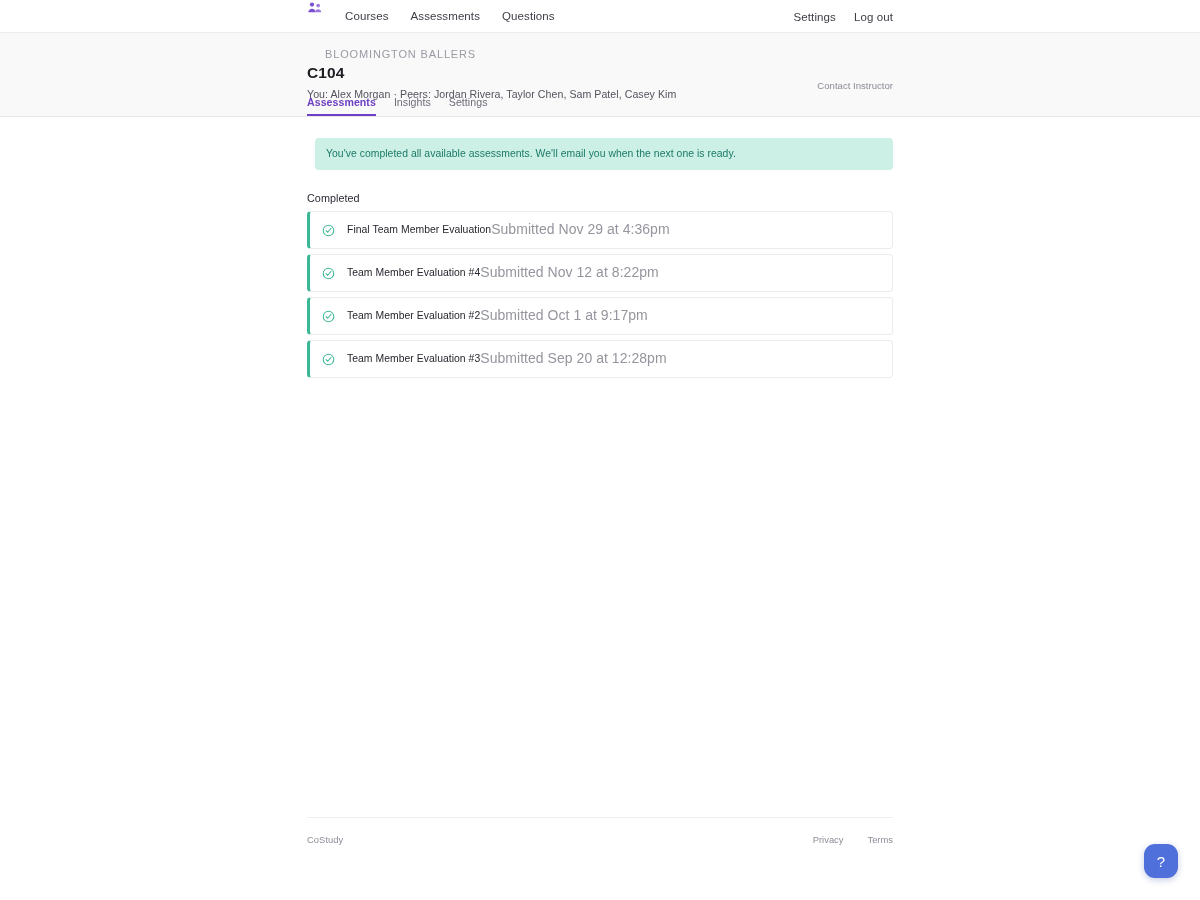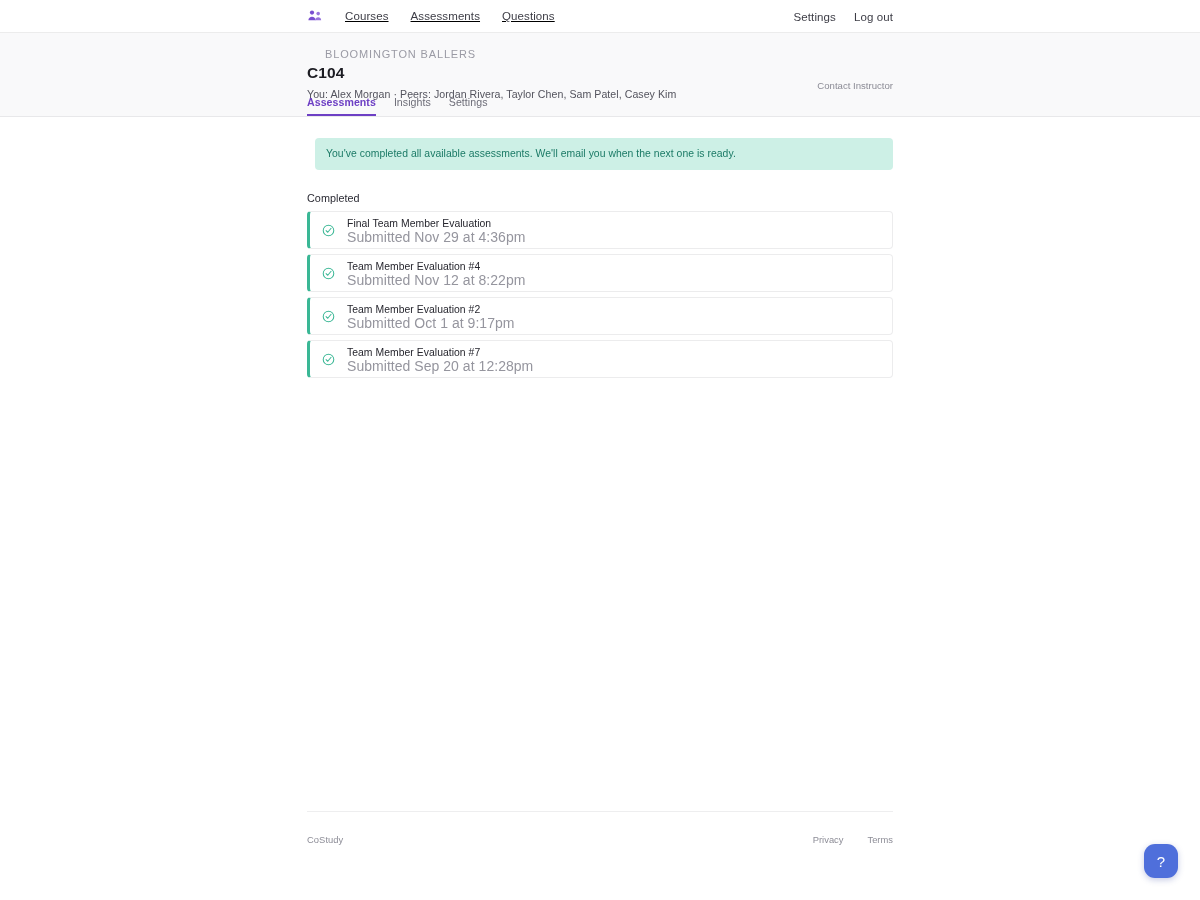--- a/index.html
+++ b/index.html
@@ -26,23 +26,21 @@
     background: #ffffff;
     border-bottom: 1px solid #ececec;
     display: flex;
     align-items: center;
     padding: 0 307px;
     position: relative;
   }
   .nav-inner {
     width: 586px;
     display: flex;
-    align-items: center;
     height: 100%;
-    text-decoration: underline;
   }
   .brand-logo {
     width: 16px;
     height: 16px;
     margin-right: 22px;
     display: flex;
     align-items: center;
     justify-content: center;
   }
   .brand-logo svg { display: block; }
@@ -170,42 +168,42 @@
   .card-icon {
     width: 13px;
     height: 13px;
     flex: 0 0 13px;
     margin-right: 12px;
     display: flex;
     align-items: center;
     justify-content: center;
   }
   .card-icon svg { display: block; }
-  .card-text { display: flex; flex-direction: column; justify-content: center; }
+  .card-text { display: flex; flex-direction: row; justify-content: center; }
   .card-title {
     font-size: 10.4px;
     color: #26262e;
     line-height: 14px;
     letter-spacing: 0.04px;
   }
   .card-sub {
     font-size: 14px;
     color: #95959e;
     line-height: 12px;
     letter-spacing: 0.04px;
   }
 
   
   .footer {
     position: absolute;
     left: 307px;
     right: 307px;
     bottom: 55px;
     border-top: 1px solid #eeeeef;
-    padding-top: 22px;
+    padding-top: 16px;
     display: flex;
     align-items: center;
     justify-content: space-between;
   }
   .footer-brand {
     font-size: 9.4px;
     color: #8d8d97;
     letter-spacing: 0.05px;
   }
   .footer-links { display: flex; gap: 24px; }
@@ -325,21 +323,21 @@
       </div>
 
       <div class="card">
         <span class="card-icon">
           <svg width="13" height="13" viewBox="0 0 14 14" aria-hidden="true">
             <circle cx="7" cy="7" r="5.7" fill="none" stroke="#3ab795" stroke-width="1.1"></circle>
             <path d="M4.4 7.1 6.2 8.9 9.8 4.6" fill="none" stroke="#3ab795" stroke-width="1.1" stroke-linecap="round" stroke-linejoin="round"></path>
           </svg>
         </span>
         <span class="card-text">
-          <span class="card-title">Team Member Evaluation #7</span>
+          <span class="card-title">Team Member Evaluation #3</span>
           <span class="card-sub">Submitted Sep 20 at 12:28pm</span>
         </span>
       </div>
 
     </div>
   </div>
 
   <div class="footer">
     <span class="footer-brand">CoStudy</span>
     <div class="footer-links">

